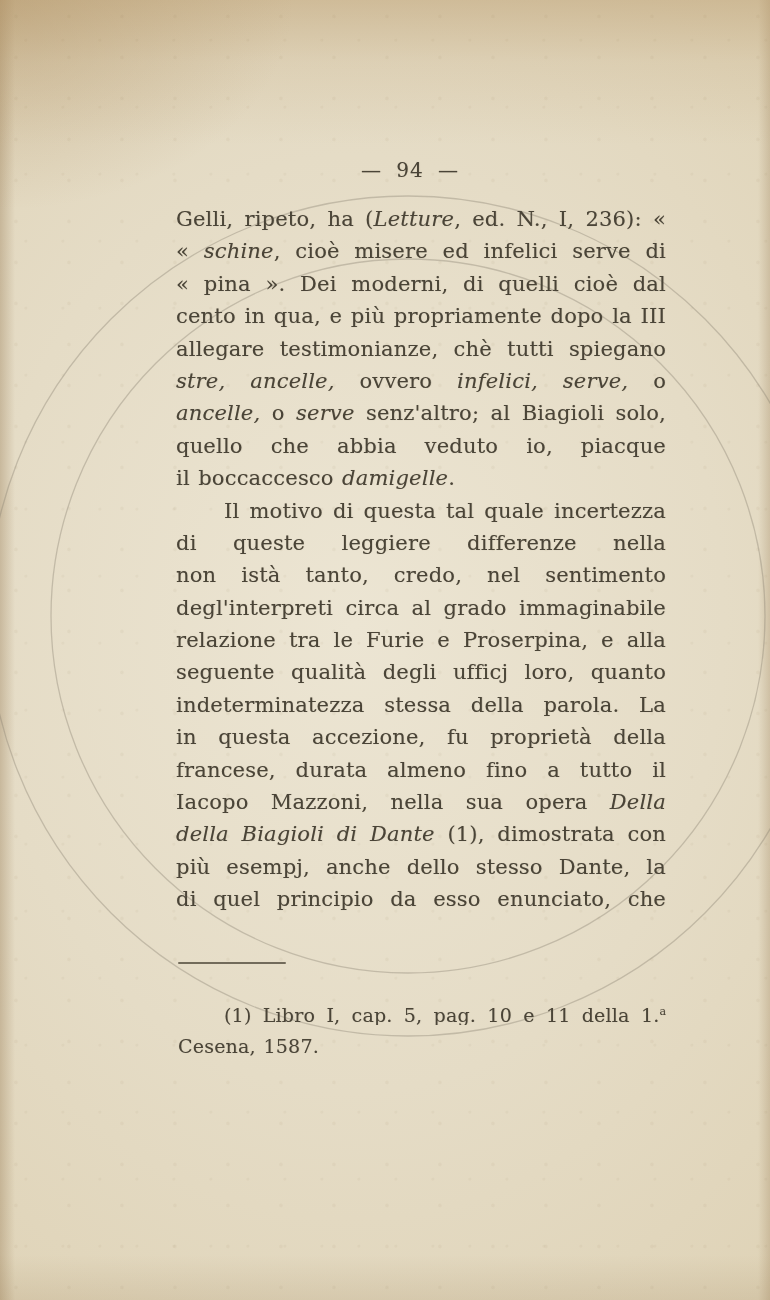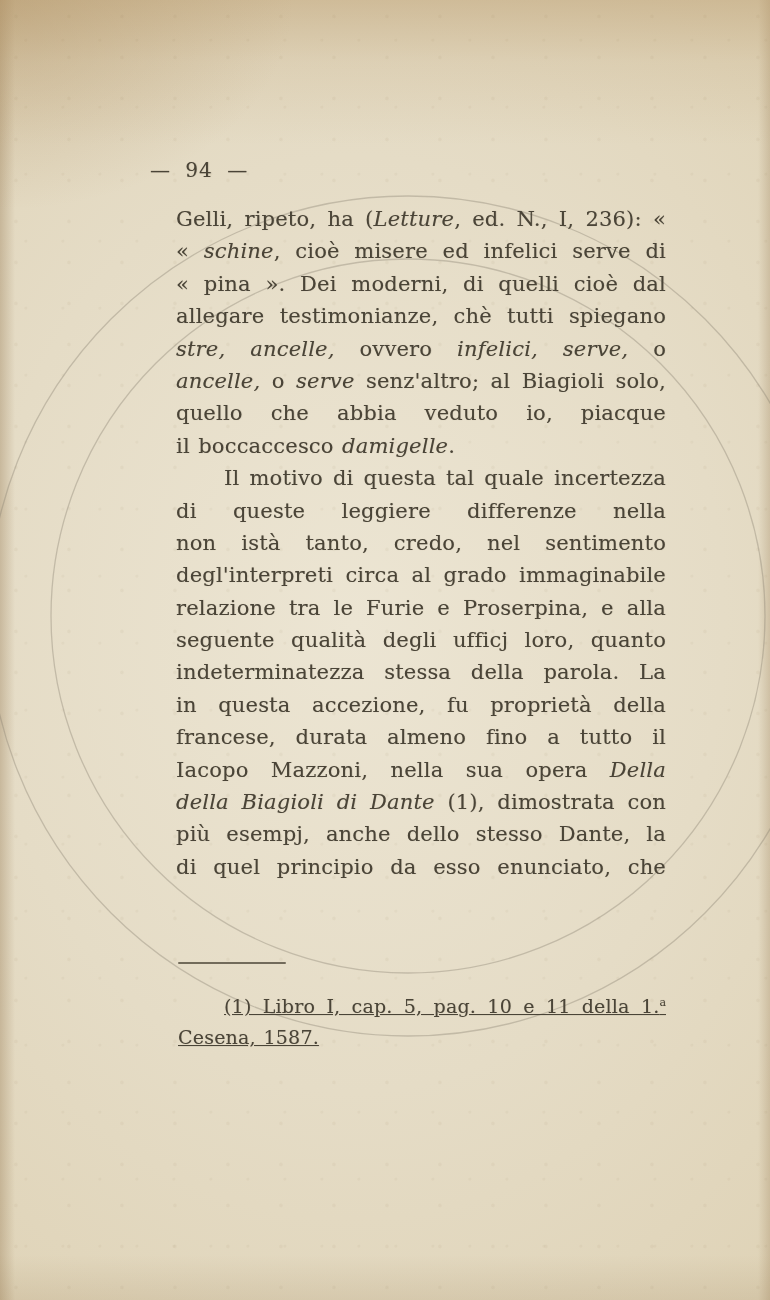--- a/index.html
+++ b/index.html
@@ -23,22 +23,22 @@
       linear-gradient(90deg, rgba(140,110,70,.32) 0px, rgba(140,110,70,0) 15px),
       linear-gradient(270deg, rgba(150,122,82,.28) 0px, rgba(150,122,82,0) 12px),
       linear-gradient(0deg, rgba(160,135,95,.18) 0px, rgba(160,135,95,0) 45px),
       radial-gradient(ellipse 80% 60% at 46% 48%, #ece5d3 0%, #e5dcc6 60%, #ddd0b2 125%);
     background-size:53px 41px, 37px 67px, auto, auto, auto, auto, auto, auto;
     color:var(--ink);
   }
   .stamp{position:absolute;left:0;top:0;pointer-events:none;}
   .stamp circle{fill:none;stroke:var(--watermark);stroke-width:1.3;opacity:.38;}
   .pagenum{
-    position:absolute;left:150px;top:158px;width:490px;
-    font-size:20px;letter-spacing:1px;word-spacing:7px;
+    position:absolute;left:165px;top:158px;width:490px;
+    text-align:center;font-size:20px;letter-spacing:1px;word-spacing:7px;
     color:var(--ink);text-shadow:.3px .3px .7px rgba(80,72,58,.35);
   }
   .body-text{
     position:absolute;left:176px;top:203px;width:490px;
     font-size:21px;letter-spacing:.2px;word-spacing:1.5px;
     text-shadow:.3px .3px .7px rgba(80,72,58,.35);
   }
   .body-text .tline{height:32.4px;line-height:32.4px;}
   .tline{
     text-align:justify;text-align-last:justify;overflow:hidden;white-space:normal;
@@ -50,39 +50,40 @@
   .footnote .sup{vertical-align:7px;}
   .fnrule{
     position:absolute;left:178px;top:962px;width:108px;height:2px;
     background:rgba(75,68,53,.75);border-radius:1px;
   }
   .footnote{
     position:absolute;left:178px;top:991px;width:488px;
     font-size:19px;letter-spacing:.2px;word-spacing:1.5px;
     text-shadow:.3px .3px .7px rgba(80,72,58,.3);
   }
-  .footnote .tline{height:34px;line-height:24px;text-decoration:underline;}
+  .footnote .tline{height:34px;line-height:42px;}
   .footnote .tline.indent{text-indent:46px;}
 </style>
 </head>
 <body>
 
 <div class="page">
 
   <svg class="stamp" width="770" height="1300" viewBox="0 0 770 1300">
     <circle cx="408" cy="616" r="420"></circle>
     <circle cx="408" cy="616" r="357"></circle>
   </svg>
 
   <div class="pagenum">— 94 —</div>
 
   <div class="body-text">
       <div class="tline"><span class="">Gelli, ripeto, ha (</span><span class="it ">Letture</span><span class="">, ed. N., I, 236): « </span></div>
       <div class="tline"><span class="">« </span><span class="it ">schine</span><span class="">, cioè misere ed infelici serve di Proser-</span></div>
       <div class="tline"><span class="">« pina ». Dei moderni, di quelli cioè dal Sette-</span></div>
+      <div class="tline"><span class="">cento in qua, e più propriamente dopo la III</span></div>
       <div class="tline"><span class="">allegare testimonianze, chè tutti spiegano </span></div>
       <div class="tline"><span class="it ">stre, ancelle,</span><span class=""> ovvero </span><span class="it ">infelici, serve,</span><span class=""> o soltanto</span></div>
       <div class="tline"><span class="it ">ancelle,</span><span class=""> o </span><span class="it ">serve</span><span class=""> senz'altro; al Biagioli solo, per</span></div>
       <div class="tline"><span class="">quello che abbia veduto io, piacque ripigliare</span></div>
       <div class="tline para-end"><span class="">il boccaccesco </span><span class="it ">damigelle</span><span class="">.</span></div>
       <div class="tline indent"><span class="">Il motivo di questa tal quale incertezza e</span></div>
       <div class="tline"><span class="">di queste leggiere differenze nella spiegazione,</span></div>
       <div class="tline"><span class="">non istà tanto, credo, nel sentimento proprio</span></div>
       <div class="tline"><span class="">degl'interpreti circa al grado immaginabile di</span></div>
       <div class="tline"><span class="">relazione tra le Furie e Proserpina, e alla con-</span></div>

